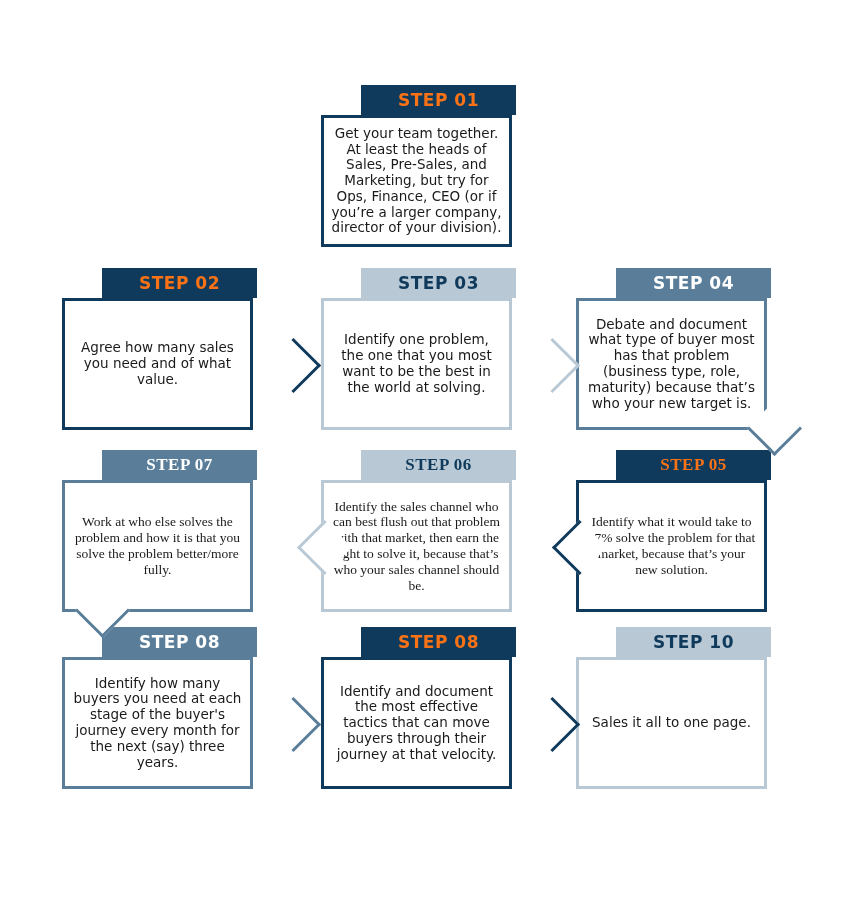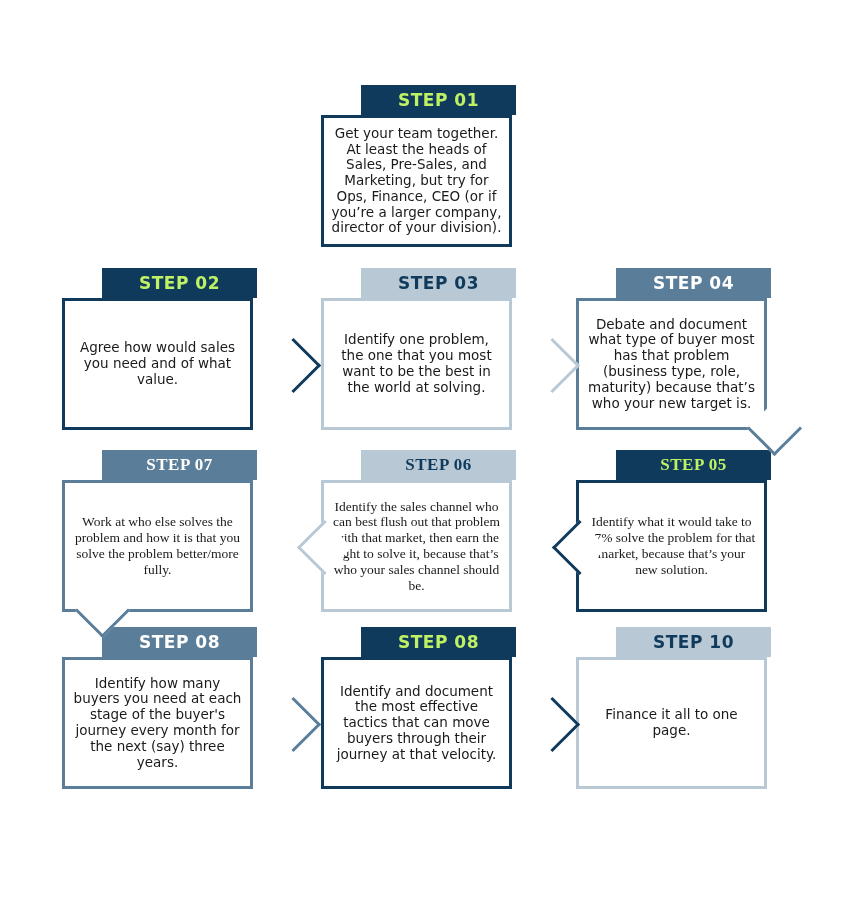--- a/index.html
+++ b/index.html
@@ -32,21 +32,21 @@
     box-sizing:border-box;
     height:132px;width:191px;
     background:var(--white);
     border:3px solid;
     display:flex;align-items:center;justify-content:center;
     text-align:center;
     font-size:13.5px;line-height:1.17;color:var(--body-text);
     padding:4px 7px;
   }
   
-  .dark  .tab{background:var(--dark); color:#bef264;}
+  .dark  .tab{background:var(--dark); color:#f97316;}
   .dark  .body{border-color:var(--dark);}
   .steel .tab{background:var(--steel);color:#fff;}
   .steel .body{border-color:var(--steel);}
   .light .tab{background:var(--light);color:var(--dark);}
   .light .body{border-color:var(--light);}
 
   
   .arrow{
     position:absolute;width:36px;height:36px;background:#fff;
     z-index:5;
@@ -65,21 +65,21 @@
 
 <div class="canvas">
 
   <div class="step dark c2 r1">
     <div class="tab">STEP 01</div>
     <div class="body">Get your team together. At least the heads of Sales, Pre-Sales, and Marketing, but try for Ops, Finance, CEO (or if you’re a larger company, director of your division).</div>
   </div>
 
   <div class="step dark c1 r2">
     <div class="tab">STEP 02</div>
-    <div class="body">Agree how would sales you need and of what value.</div>
+    <div class="body">Agree how many sales you need and of what value.</div>
     <div class="arrow right"></div>
   </div>
 
   <div class="step light c2 r2">
     <div class="tab">STEP 03</div>
     <div class="body">Identify one problem, the one that you most want to be the best in the world at solving.</div>
     <div class="arrow right"></div>
   </div>
 
   <div class="step steel c3 r2">
@@ -113,16 +113,16 @@
   </div>
 
   <div class="step dark c2 r4">
     <div class="tab">STEP 08</div>
     <div class="body">Identify and document the most effective tactics that can move buyers through their journey at that velocity.</div>
     <div class="arrow right"></div>
   </div>
 
   <div class="step light c3 r4">
     <div class="tab">STEP 10</div>
-    <div class="body">Finance it all to one page.</div>
+    <div class="body">Sales it all to one page.</div>
   </div>
 
 </div>
 
 </body></html>

